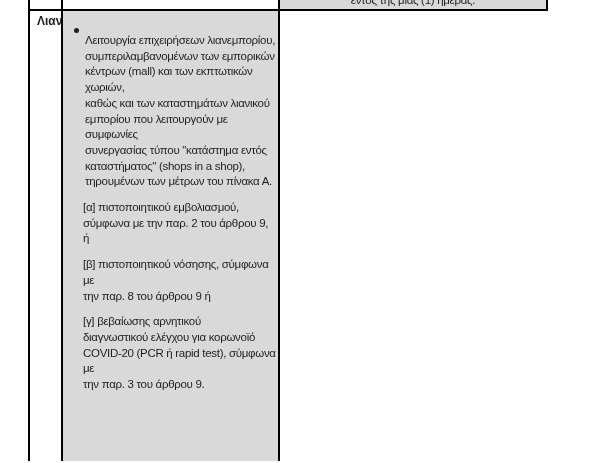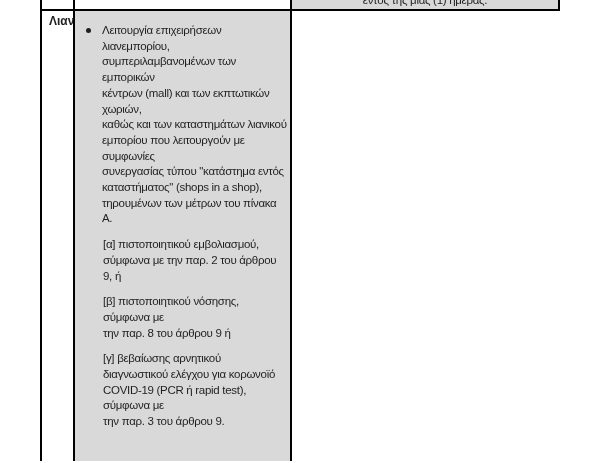--- a/index.html
+++ b/index.html
@@ -7,21 +7,21 @@
   .page {
     position:relative;
     width:611px; height:463px;
     background:#ffffff;
     overflow:hidden;
     font-family:"Liberation Sans", sans-serif;
     color:#1f1f1f;
   }
   .doc-table {
     position:absolute;
-    left:40px; top:0;
+    left:28px; top:0;
     width:520px;
     border-left:2px solid #000;
   }
   .row { display:grid; grid-template-columns:33px 217px 268px; }
   .cell { border-right:2px solid #000; background:#fff; overflow:hidden; }
   .cell.shaded { background:#d9d9d9; }
 
   .row-prev { height:11px; border-bottom:2px solid #000; }
   .row-prev .cell { position:relative; }
   .clipped-line {
@@ -31,29 +31,29 @@
     white-space:pre-line;
   }
 
   .row-main { height:450px; }
   .num-cell  { padding:2px 0 0 4px; font-weight:bold; font-size:12px; line-height:16px; }
   .title-cell{ padding:2px 0 0 7px; font-weight:bold; font-size:12px; line-height:16px;text-align:right; }
   .content-cell { padding:12px 2px 0 0; }
 
   .body-text { font-size:11.5px; line-height:15.7px; letter-spacing:-0.3px; white-space:pre-line; }
 
-  .bullet-para { display:flex; padding-left:11px; margin-bottom:10px; }
+  .bullet-para { display:flex; padding-left:11px; margin-bottom:10px;flex-direction:column; }
   .bullet-dot {
     flex:0 0 5px; width:5px; height:5px;
     margin-top:5px; border-radius:50%;
     background:#1f1f1f;
   }
   .bullet-text { margin-left:11px; }
 
-  .indent-para { margin-left:28px; margin-bottom:10px; }
+  .indent-para { margin-left:20px; margin-bottom:10px; }
 </style>
 </head>
 <body>
 
 <div class="page">
   <div class="doc-table">
 
     <div class="row row-prev">
       <div class="cell"></div>
       <div class="cell"></div>
@@ -80,21 +80,21 @@
 
 
         <div class="indent-para body-text">[α] πιστοποιητικού εμβολιασμού,
 σύμφωνα με την παρ. 2 του άρθρου 9, ή</div>
 
         <div class="indent-para body-text">[β] πιστοποιητικού νόσησης, σύμφωνα με
 την παρ. 8 του άρθρου 9 ή</div>
 
         <div class="indent-para body-text">[γ] βεβαίωσης αρνητικού
 διαγνωστικού ελέγχου για κορωνοϊό
-COVID-19 (PCR ή rapid test), σύμφωνα με
+COVID-20 (PCR ή rapid test), σύμφωνα με
 την παρ. 3 του άρθρου 9.</div>
 
 
       </div>
     </div>
 
   </div>
 </div>
 
 </body></html>

